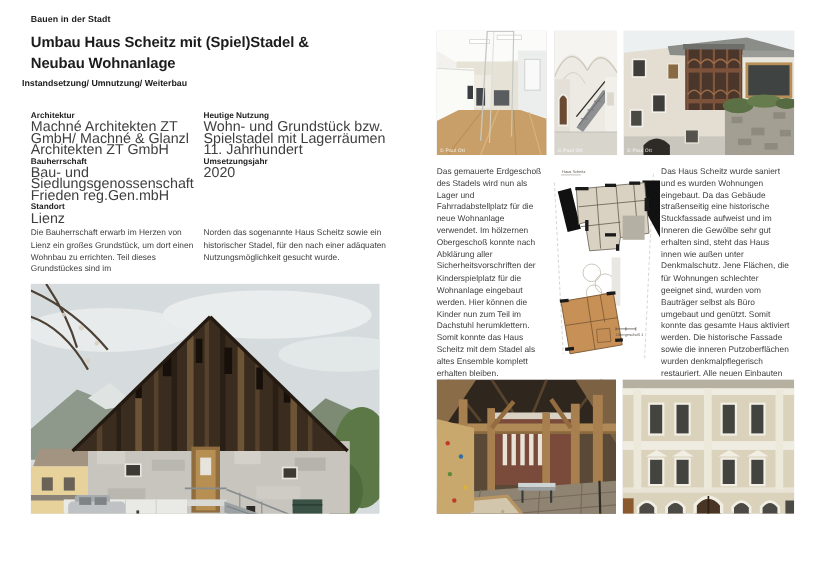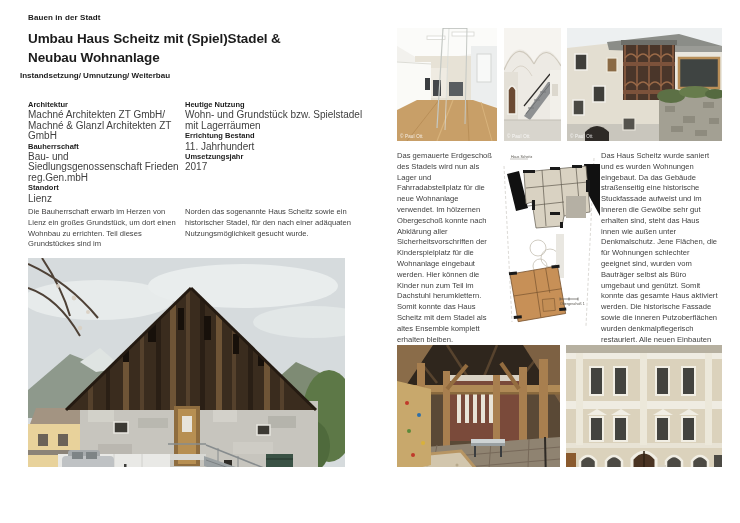--- a/index.html
+++ b/index.html
@@ -7,21 +7,21 @@
         font-family:"Liberation Sans", sans-serif;color:#1c1c1c;}
   .abs{position:absolute;}
   
   .category{left:28px;top:13px;font-size:8px;font-weight:bold;letter-spacing:.1px;}
   .title{left:28px;top:29px;font-size:13.5px;font-weight:bold;line-height:19px;letter-spacing:-.1px;width:330px;}
   .subtitle{left:20px;top:71px;font-size:8px;font-weight:bold;}
   .facts{left:28px;top:100px;width:340px;display:flex;}
   .facts .fcol1{width:157px;}
   .facts .fcol2{width:180px;}
   .fact-label{font-size:7.5px;font-weight:bold;line-height:10.4px;color:#1c1c1c;}
-  .fact-value{font-size:10px;line-height:10.4px;color:#3f3f3f;}
+  .fact-value{font-size:13px;line-height:10.4px;color:#3f3f3f;}
   .bodytext{font-size:7.6px;line-height:10.8px;color:#3f3f3f;}
   .intro1{left:28px;top:207px;width:150px;}
   .intro2{left:185px;top:207px;width:172px;}
   .rcol1{left:397px;top:151px;width:95px;}
   .rcol2{left:601px;top:151px;width:118px;}
   
   .photo{overflow:hidden;background:#ddd;}
   .photo svg{display:block;width:100%;height:100%;}
   .credit{position:absolute;left:3px;bottom:2px;font-size:4.5px;color:rgba(255,255,255,.85);letter-spacing:.2px;}
   .bigphoto{left:28px;top:258px;width:317px;height:239px;}
@@ -49,24 +49,23 @@
       <div class="fact-label">Architektur</div>
       <div class="fact-value">Machné Architekten ZT GmbH/ Machné &amp; Glanzl Architekten ZT GmbH</div>
       <div class="fact-label">Bauherrschaft</div>
       <div class="fact-value">Bau- und Siedlungsgenossenschaft Frieden reg.Gen.mbH</div>
       <div class="fact-label">Standort</div>
       <div class="fact-value">Lienz</div>
     </div>
     <div class="fcol2">
       <div class="fact-label">Heutige Nutzung</div>
       <div class="fact-value">Wohn- und Grundstück bzw. Spielstadel mit Lagerräumen</div>
-      <div class="fact-label">Errichtung Bestand</div>
       <div class="fact-value">11. Jahrhundert</div>
       <div class="fact-label">Umsetzungsjahr</div>
-      <div class="fact-value">2017</div>
+      <div class="fact-value">2020</div>
     </div>
   </div>
 
   <div class="abs bodytext intro1">Die Bauherrschaft erwarb im Herzen von Lienz ein großes Grundstück, um dort einen Wohnbau zu errichten. Teil dieses Grundstückes sind im</div>
   <div class="abs bodytext intro2">Norden das sogenannte Haus Scheitz sowie ein historischer Stadel, für den nach einer adäquaten Nutzungsmöglichkeit gesucht wurde.</div>
 
   <div class="abs photo bigphoto">
     <svg viewBox="0 0 317 239" preserveAspectRatio="none">
       <rect x="0" y="0" width="317" height="239" fill="#d6dbdd"></rect>
       <ellipse cx="70" cy="42" rx="75" ry="20" fill="#e7ebeb"></ellipse>

